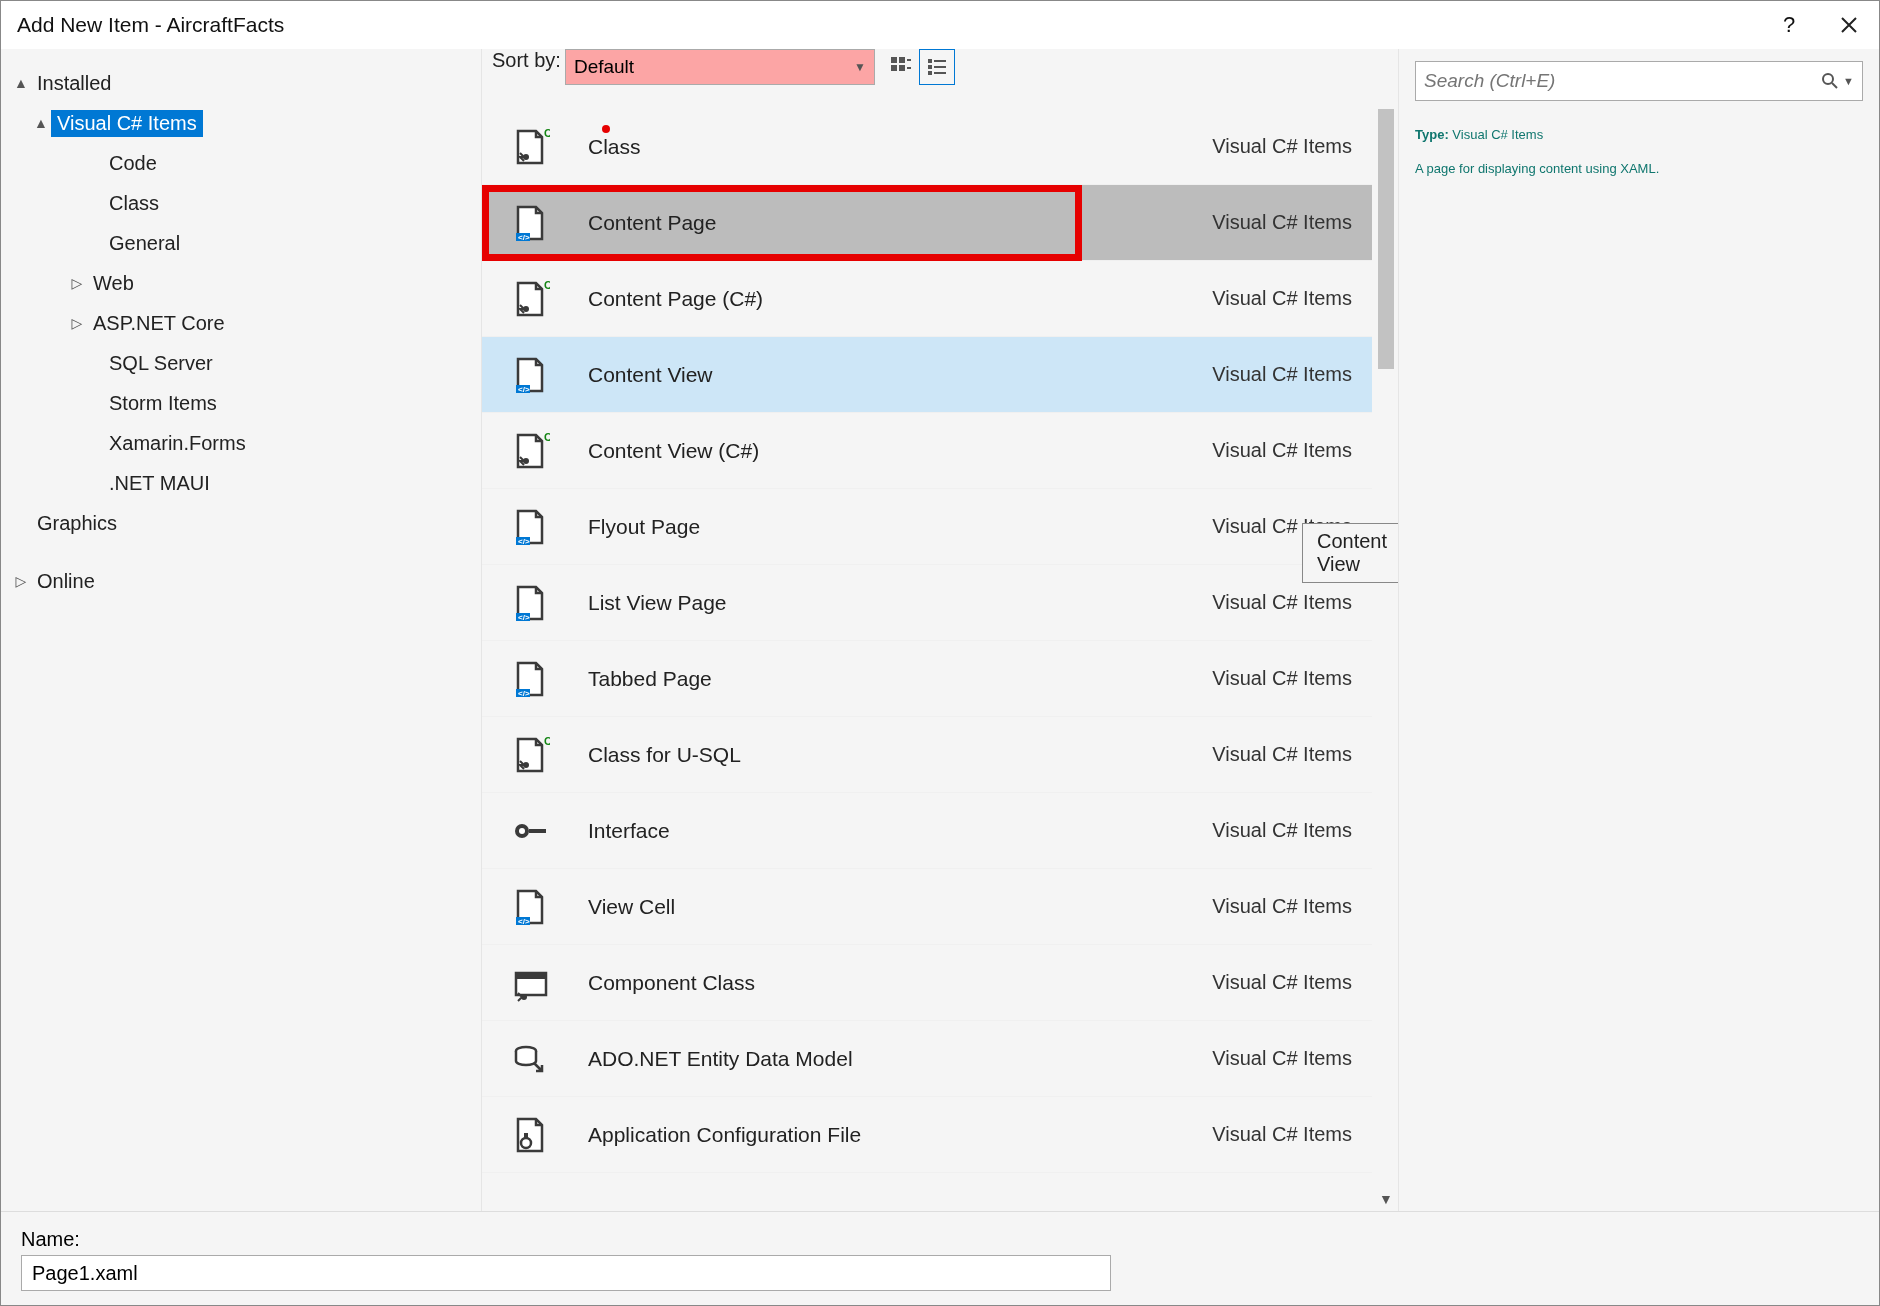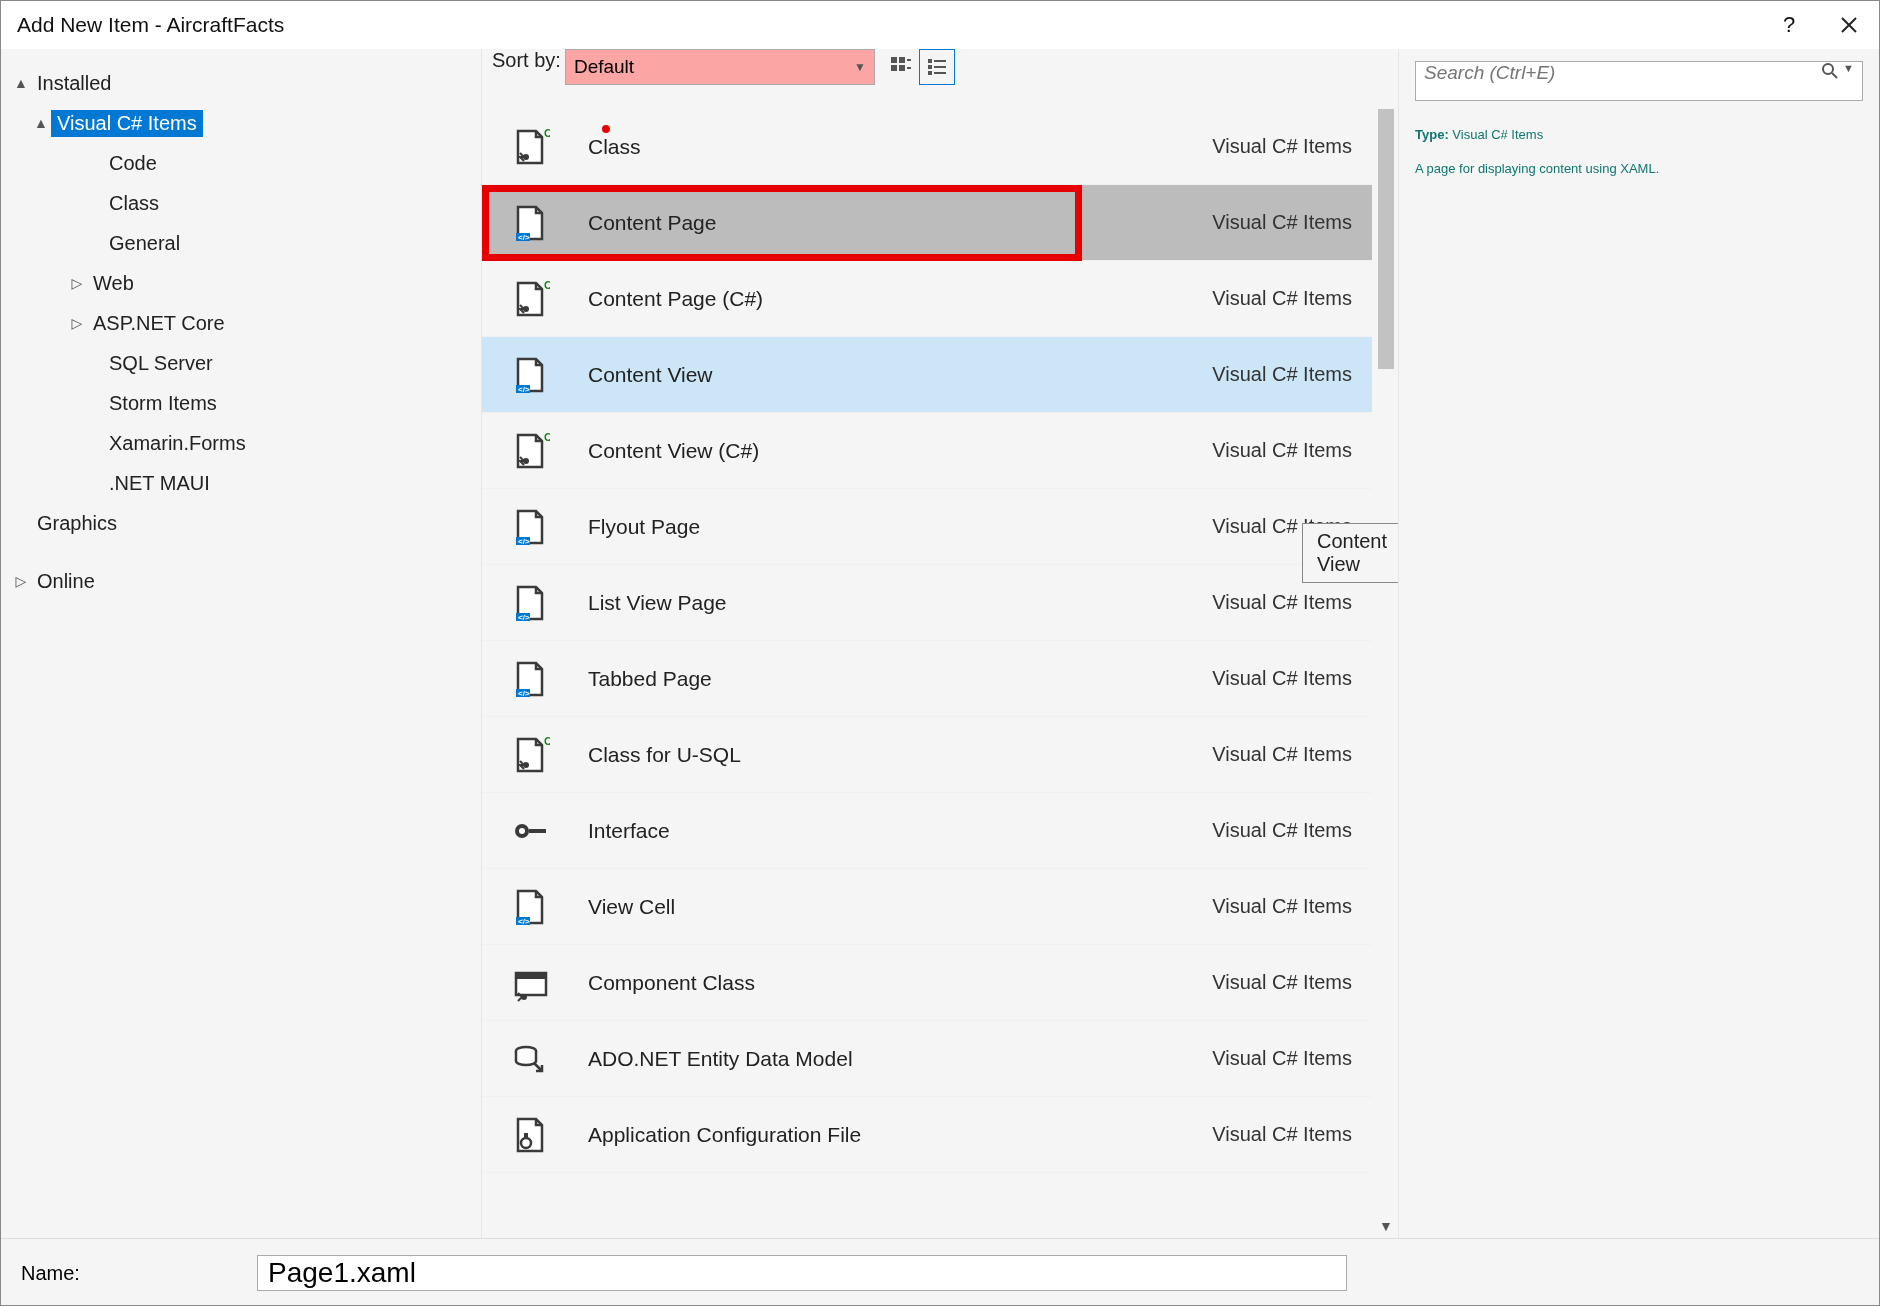--- a/index.html
+++ b/index.html
@@ -123,41 +123,41 @@
 }
 
 
 .right {
   padding: 12px 16px;
 }
 .search {
   width: 100%;
   height: 40px;
   border:1px solid #aaa; background:#fff;
-  display:flex; align-items:flex-start;
+  display:flex; align-items:center;
   padding:0 8px;
 }
 .search input {
   flex:1; border:none; outline:none; font-size:19px; font-style:italic; color:#555; background:transparent;
 }
 .search .mag { font-size:18px; color:#555; margin-left:6px; }
 .search .caret { font-size:11px; color:#555; margin-left:4px; }
 .details { margin-top: 24px; font-size:13px; color:#0f766e; line-height:1.5; }
 .details .label { font-weight:600; }
 
 
 .bottom {
   border-top:1px solid #ddd; background:#f5f5f5;
   padding: 16px 20px 14px 20px;
 }
-.name-row { display:flex; align-items:center; gap: 16px; }
+.name-row { display:flex; gap: 4px; flex-direction: column; }
 .name-row label { font-size:20px; width: 220px; }
 .name-row input {
   width: 1090px; height:36px; border:1px solid #aaa; background:#fff;
-  padding:0 10px; font-size:28px;
+  padding:0 10px; font-size:20px;
 }
 .btn-row { display:flex; justify-content:flex-end; gap:16px; margin-top:30px; }
 .btn {
   width: 140px; height:42px; border:1px solid #888; background:#f5f5f5;
   font-size:20px; display:flex; align-items:center; justify-content:center;
 }
 .btn.primary { border:1px solid #0078d4; }
 
 
 svg { display:block; }

